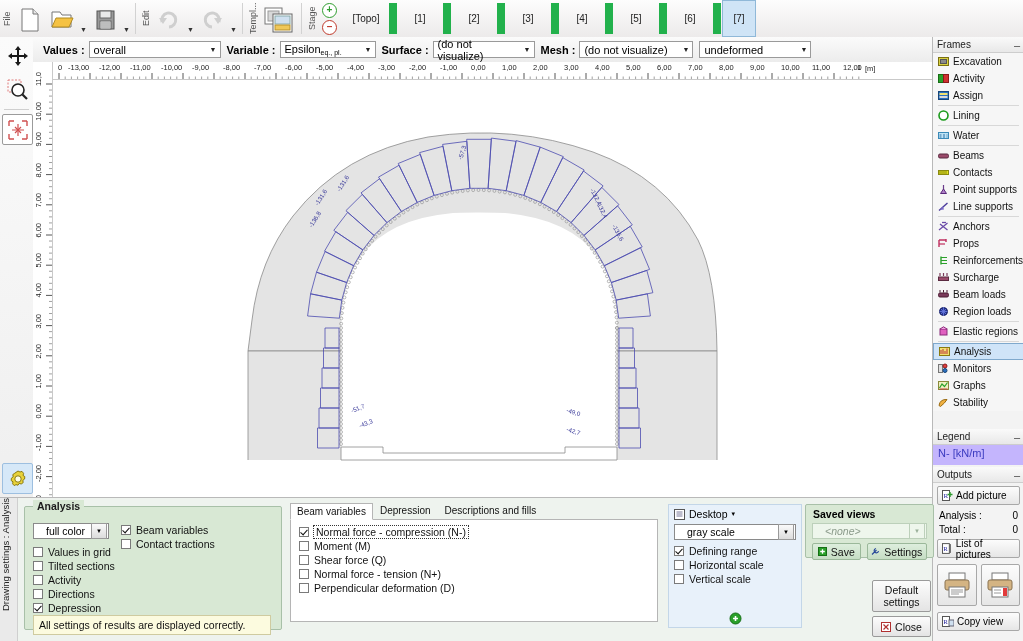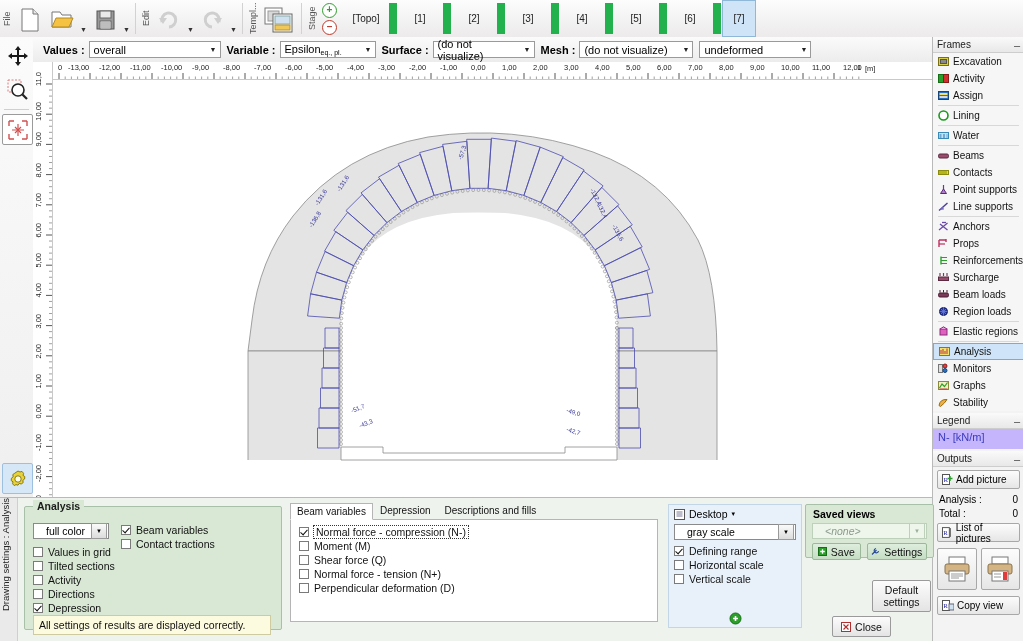--- a/index.html
+++ b/index.html
@@ -1034,21 +1034,21 @@
         <div class="fr-item">
           <span class="fr-ico">
             <svg width="11" height="11" viewBox="0 0 11 11">
               <path d="M1 8.5 Q2 2 9 2.5 Q7 6 2.5 9.5 Z" fill="#f0b040" stroke="#9a6a10"></path>
             </svg>
           </span>
           <span>Stability</span>
         </div>
       </div>
 
-    <div class="rp-head" style="margin-top:2px">
+    <div class="rp-head" style="margin-top:18px">
       <span>Legend</span>
       <span class="min">–</span>
     </div>
     <div class="legend-body">N- [kN/m]</div>
 
     <div class="rp-head" style="margin-top:2px">
       <span>Outputs</span>
       <span class="min">–</span>
     </div>
 
@@ -1251,21 +1251,21 @@
           <span>Settings</span>
         </div>
       </div>
     </div>
 
     <div class="btn3d" style="position:absolute;left:872px;top:82px;width:57px;height:30px;flex-direction:column;gap:0;line-height:12px;">
       <span>Default</span>
       <span>settings</span>
     </div>
 
-    <div class="btn3d" style="position:absolute;left:832px;top:118px;width:57px;height:19px;">
+    <div class="btn3d" style="position:absolute;left:872px;top:118px;width:57px;height:19px;">
       <svg width="10" height="10" viewBox="0 0 10 10">
         <rect x="0.5" y="0.5" width="9" height="9" fill="#fff" stroke="#b03030"></rect>
         <path d="M2.5 2.5 L7.5 7.5 M7.5 2.5 L2.5 7.5" stroke="#b03030" stroke-width="1.2"></path>
       </svg>
       <span>Close</span>
     </div>
   </div>
 
 </div>
 

